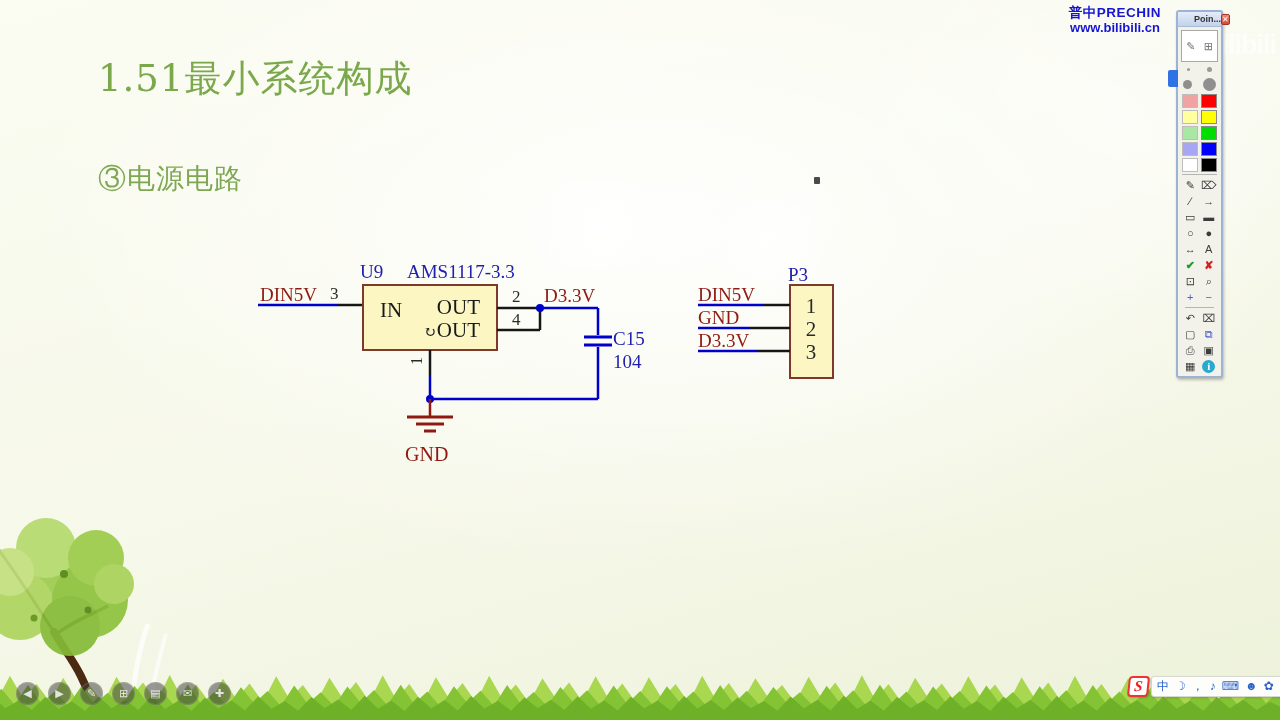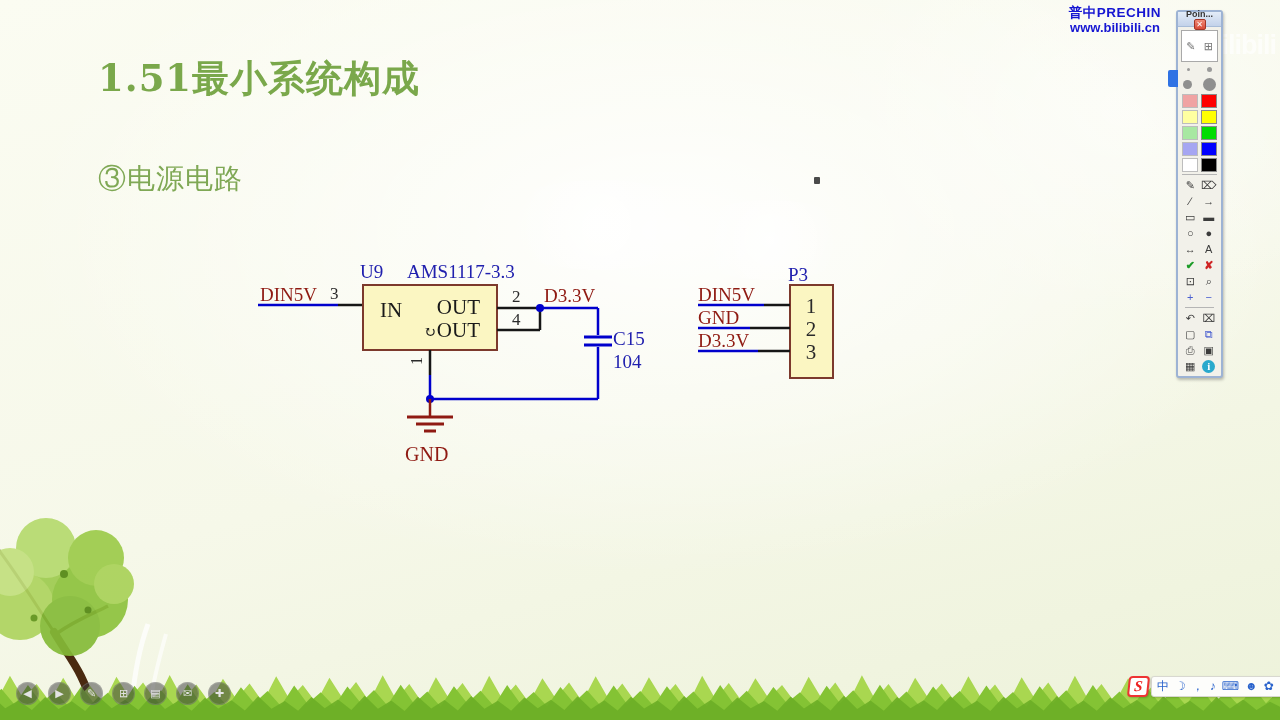--- a/index.html
+++ b/index.html
@@ -7,39 +7,39 @@
     position:relative; width:1280px; height:720px; overflow:hidden;
     font-family:"Liberation Sans", sans-serif;
     background:
       radial-gradient(ellipse 900px 480px at 52% 32%, rgba(255,255,255,.9), rgba(255,255,255,0) 72%),
       radial-gradient(ellipse 420px 300px at 88% 15%, rgba(255,255,255,.55), rgba(255,255,255,0) 70%),
       linear-gradient(165deg,#fbfcf2 0%,#f6f8e9 55%,#edf2da 100%);
   }
   .bg-blob{position:absolute;border-radius:50%;background:radial-gradient(circle,rgba(255,255,255,.8),rgba(255,255,255,0) 70%);pointer-events:none;}
   
   .slide-title{position:absolute;left:98px;top:54px;font-family:"DejaVu Serif","Liberation Serif",serif;
-    font-size:37px;font-weight:bold;color:#7aa84b;letter-spacing:1px;z-index:4;}
+    font-size:37px;font-weight:normal;color:#7aa84b;letter-spacing:1px;z-index:4;}
   .slide-subtitle{position:absolute;left:98px;top:160px;font-family:"DejaVu Serif","Liberation Serif",serif;
     font-size:28px;color:#7fa855;letter-spacing:1px;z-index:4;}
   
   .schematic{position:absolute;left:250px;top:248px;z-index:4;}
   .schematic text{font-family:"Liberation Serif","DejaVu Serif",serif;}
   .annot-dot{position:absolute;left:814px;top:177px;width:6px;height:7px;background:#4a4a4a;border-radius:1px;z-index:4;}
   
   .branding{position:absolute;left:1056px;top:6px;width:118px;text-align:center;z-index:4;color:#1616d2;font-weight:bold;line-height:1.1;}
   .branding .l1{font-size:13.5px;letter-spacing:.5px;}
   .branding .l2{font-size:13px;}
   .watermark{position:absolute;left:1206px;top:30px;font-size:27px;font-weight:bold;color:rgba(255,255,255,.66);z-index:3;letter-spacing:-1px;}
   
   .pointofix{position:absolute;left:1176px;top:10px;width:47px;height:368px;z-index:10;
     background:#f2f1ea;border:2px solid #9db3d4;border-radius:3px;box-shadow:1px 2px 3px rgba(0,0,0,.25);
     box-sizing:border-box;}
   .pf-tab{position:absolute;left:-10px;top:58px;width:10px;height:17px;background:#2f72e4;border-radius:2px 0 0 2px;}
-  .pf-title{height:14px;display:flex;align-items:center;justify-content:center;
-    background:linear-gradient(#e3ecf8,#c3d2ea);padding:0 16px;border-bottom:1px solid #a8bcd8;flex-direction:column;}
+  .pf-title{height:14px;display:flex;align-items:center;justify-content:flex-start;
+    background:linear-gradient(#e3ecf8,#c3d2ea);padding:0 16px;border-bottom:1px solid #a8bcd8;}
   .pf-title .t{font-size:9px;font-weight:bold;color:#333;}
   .pf-close{width:12px;height:11px;background:linear-gradient(#f08a76,#d84a37);border:1px solid #a23425;border-radius:2px;
     color:#fff;font-size:8px;line-height:10px;text-align:center;box-sizing:border-box;}
   .pf-logo{margin:3px 3px 2px;height:30px;background:#fff;border:1px solid #a9a9a9;display:flex;align-items:center;justify-content:space-around;}
   .pf-logo span{font-size:11px;color:#777;}
   .pf-widths{display:flex;justify-content:space-around;align-items:center;height:11px;}
   .dotA{width:3px;height:3px;border-radius:50%;background:#9a9a9a;}
   .dotB{width:5px;height:5px;border-radius:50%;background:#9a9a9a;}
   .pf-sizes{display:flex;justify-content:space-around;align-items:center;height:18px;}
   .cirA{width:9px;height:9px;border-radius:50%;background:#8f8f8f;}

